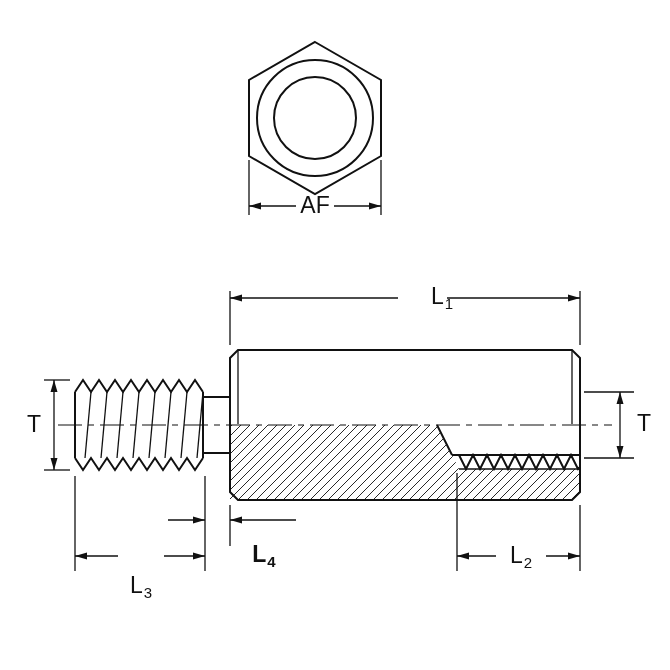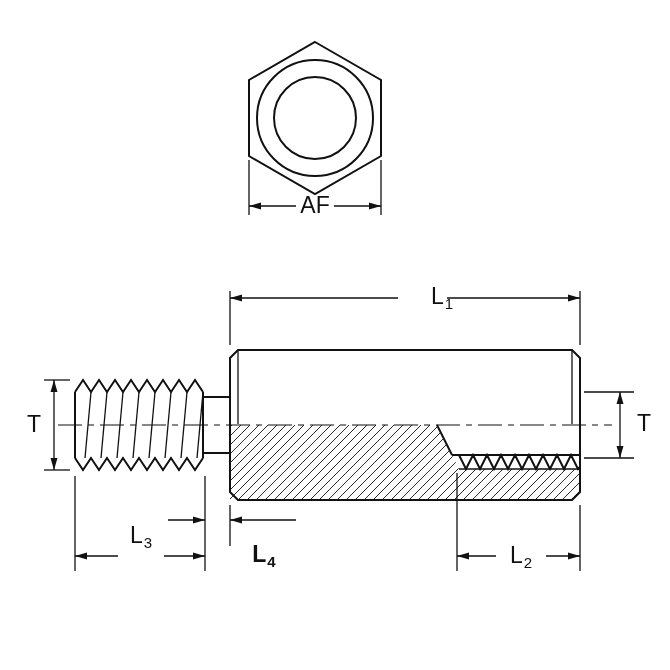--- a/index.html
+++ b/index.html
@@ -150,21 +150,21 @@
   </div>
 
   <div class="lbl" style="left:644px; top:423px;">
     <span>T</span>
   </div>
 
   <div class="lbl" style="left:264px; top:554px;font-weight:bold;">
     <span>L</span><span class="sub">4</span>
   </div>
 
-  <div class="lbl" style="left:141px; top:535px;">
+  <div class="lbl" style="left:141px; top:585px;">
     <span>L</span><span class="sub">3</span>
   </div>
 
   <div class="lbl" style="left:521px; top:555px;">
     <span>L</span><span class="sub">2</span>
   </div>
 
 </div>
 
 </body></html>

